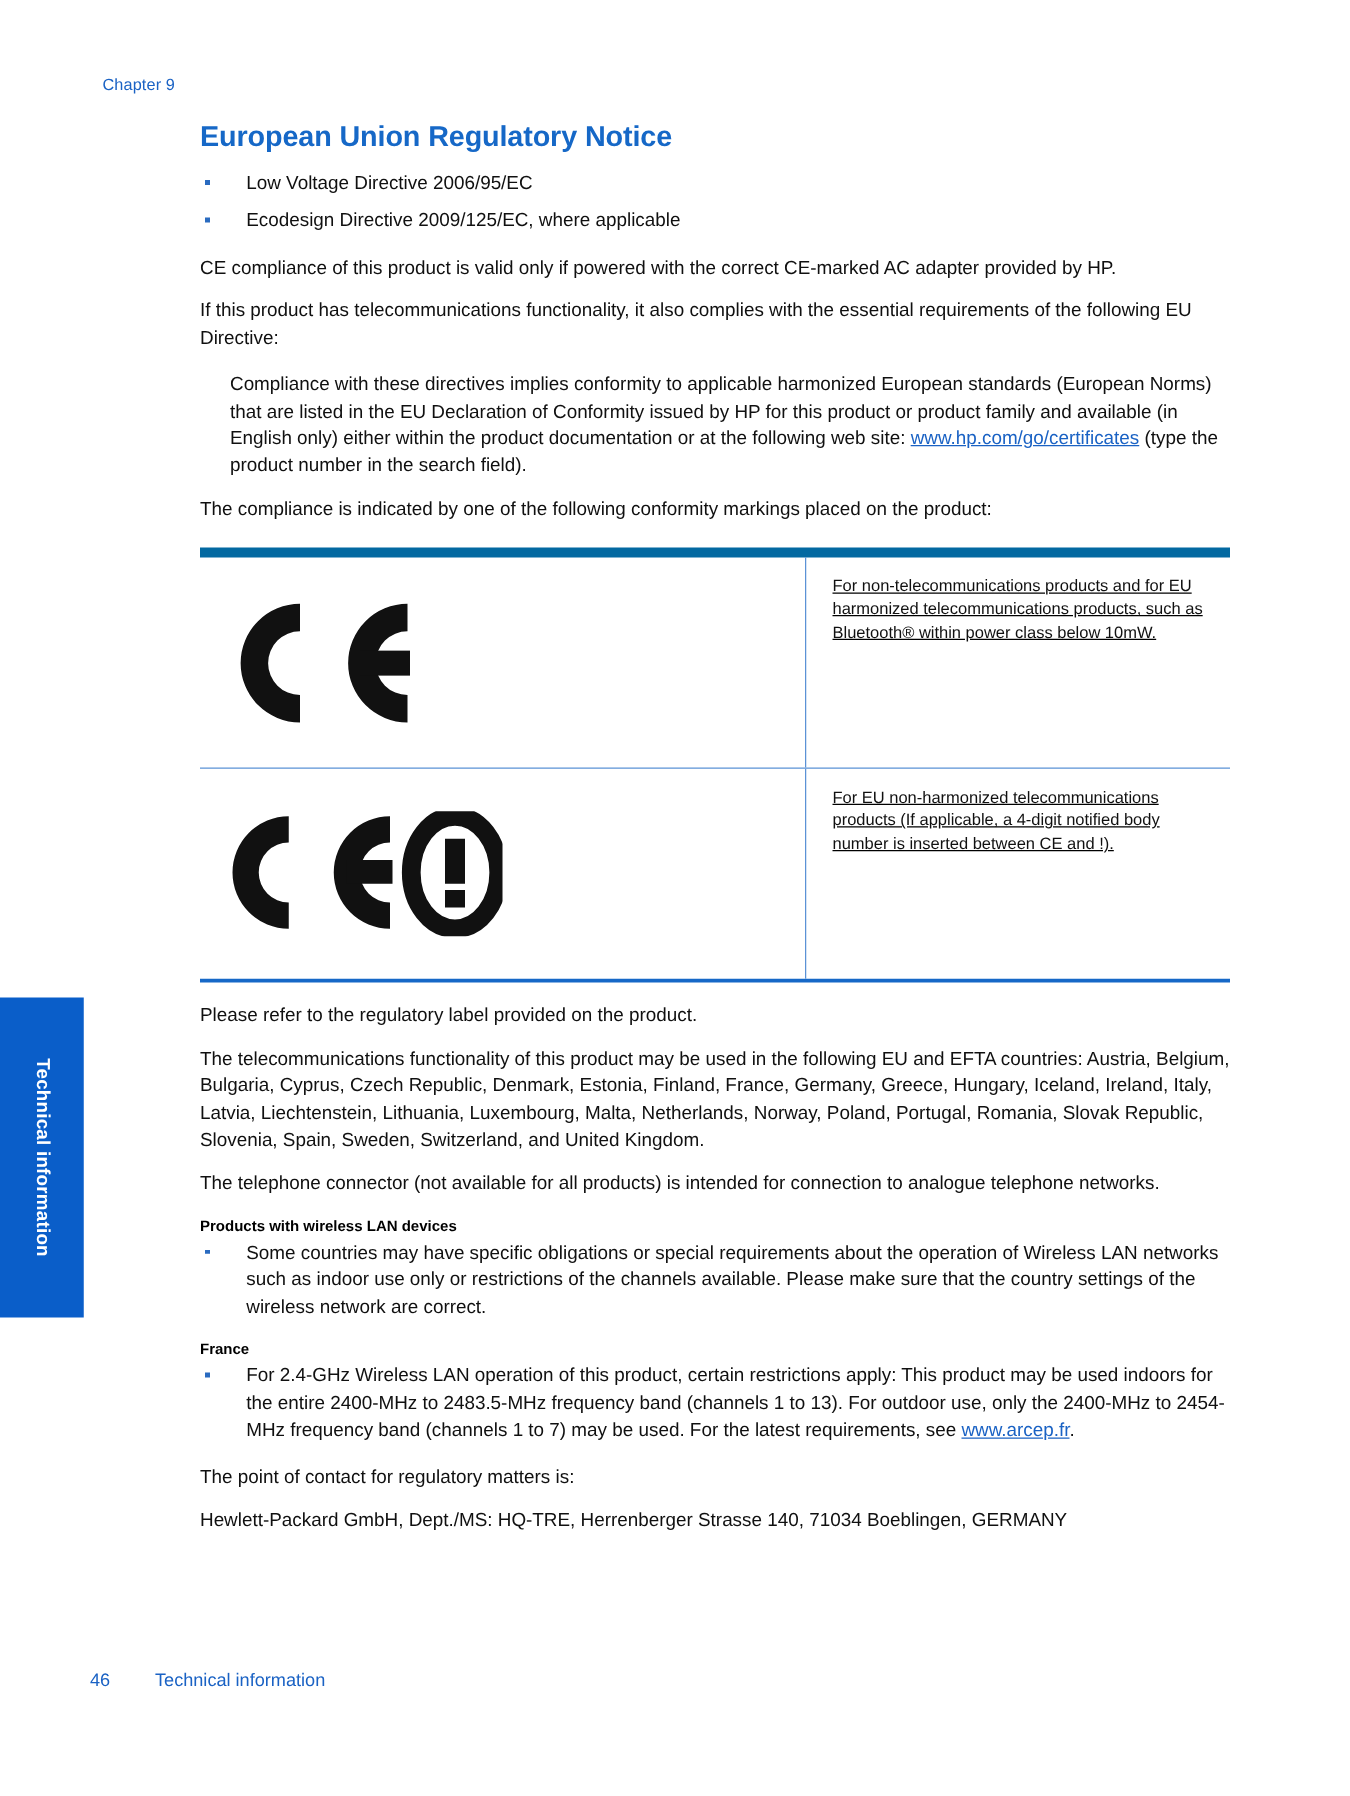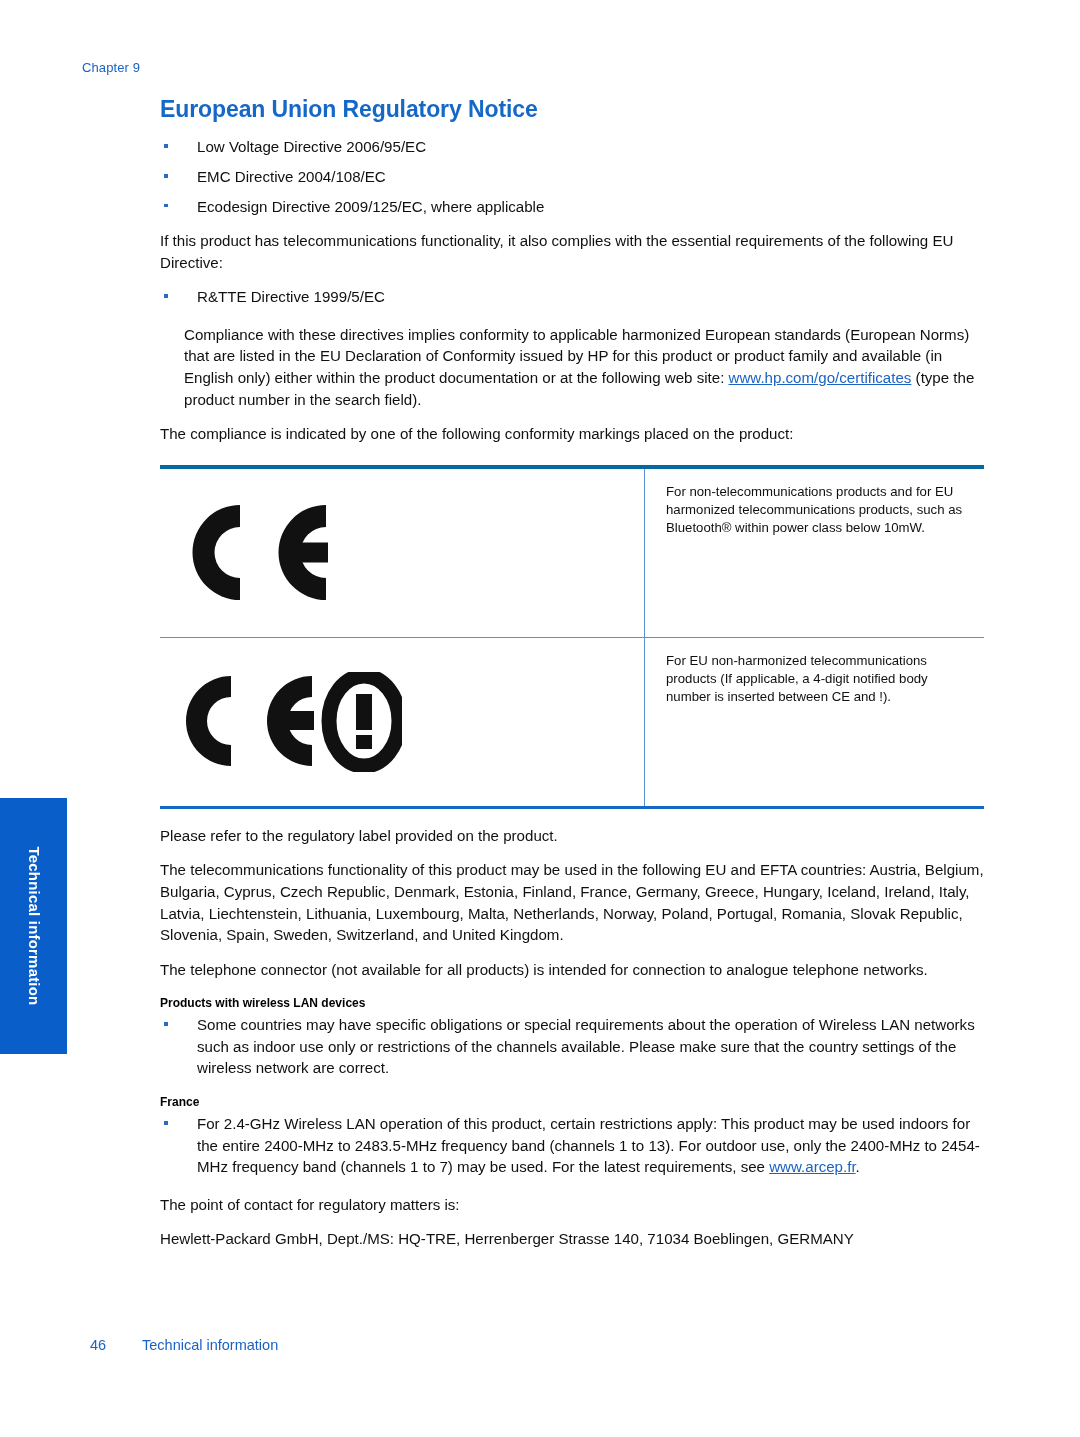--- a/index.html
+++ b/index.html
@@ -110,23 +110,24 @@
 
   a.link {
     color: #1a62c4;
     text-decoration: underline;
   }
 
   
   .mark-table {
     margin: 20px 0 16px 0;
     width: 824px;
-    border-top: 4px solid #0369a1;
+    border-top: 8px solid #0369a1;
     border-bottom: 3px solid #1668c7;
     border-collapse: collapse;
+    text-decoration: underline;
   }
   .mark-row {
     display: flex;
     align-items: stretch;
   }
   .mark-row.second {
     border-top: 1px solid #5b92d6;
   }
   .mark-cell-logo {
     width: 485px;
@@ -149,21 +150,21 @@
   .logo-wrap {
     padding-left: 24px;
     display: flex;
     align-items: center;
     gap: 10px;
   }
 
   
   .footer {
     position: absolute;
-    left: 90px;
+    left: 72px;
     top: 1337px;
     font-size: 14.5px;
     color: #1a62c4;
   }
   .footer .pagenum {
     display: inline-block;
     width: 52px;
   }
 </style>
 </head>
@@ -182,37 +183,28 @@
     <h1 class="title">European Union Regulatory Notice</h1>
 
 
     <ul class="bullets">
       <li>
         <span class="dot"></span>
         <span>Low Voltage Directive 2006/95/EC</span>
       </li>
       <li>
         <span class="dot"></span>
-        <span>EMC Directive 2004/108/EC</span>
-      </li>
-      <li>
-        <span class="dot"></span>
         <span>Ecodesign Directive 2009/125/EC, where applicable</span>
       </li>
     </ul>
 
+    <p class="para" style="margin-top:16px;">CE compliance of this product is valid only if powered with the correct CE-marked AC adapter provided by HP.</p>
 
     <p class="para">If this product has telecommunications functionality, it also complies with the essential requirements of the following EU Directive:</p>
 
-    <ul class="bullets">
-      <li>
-        <span class="dot"></span>
-        <span>R&amp;TTE Directive 1999/5/EC</span>
-      </li>
-    </ul>
 
     <p class="para" style="margin-top:16px;margin-left:24px;">
       <span>Compliance with these directives implies conformity to applicable harmonized European standards (European Norms) that are listed in the EU Declaration of Conformity issued by HP for this product or product family and available (in English only) either within the product documentation or at the following web site: </span><a class="link" href="#">www.hp.com/go/certificates</a><span> (type the product number in the search field).</span>
     </p>
 
     <p class="para">The compliance is indicated by one of the following conformity markings placed on the product:</p>
 
     <div class="mark-table">
 
       <div class="mark-row">

